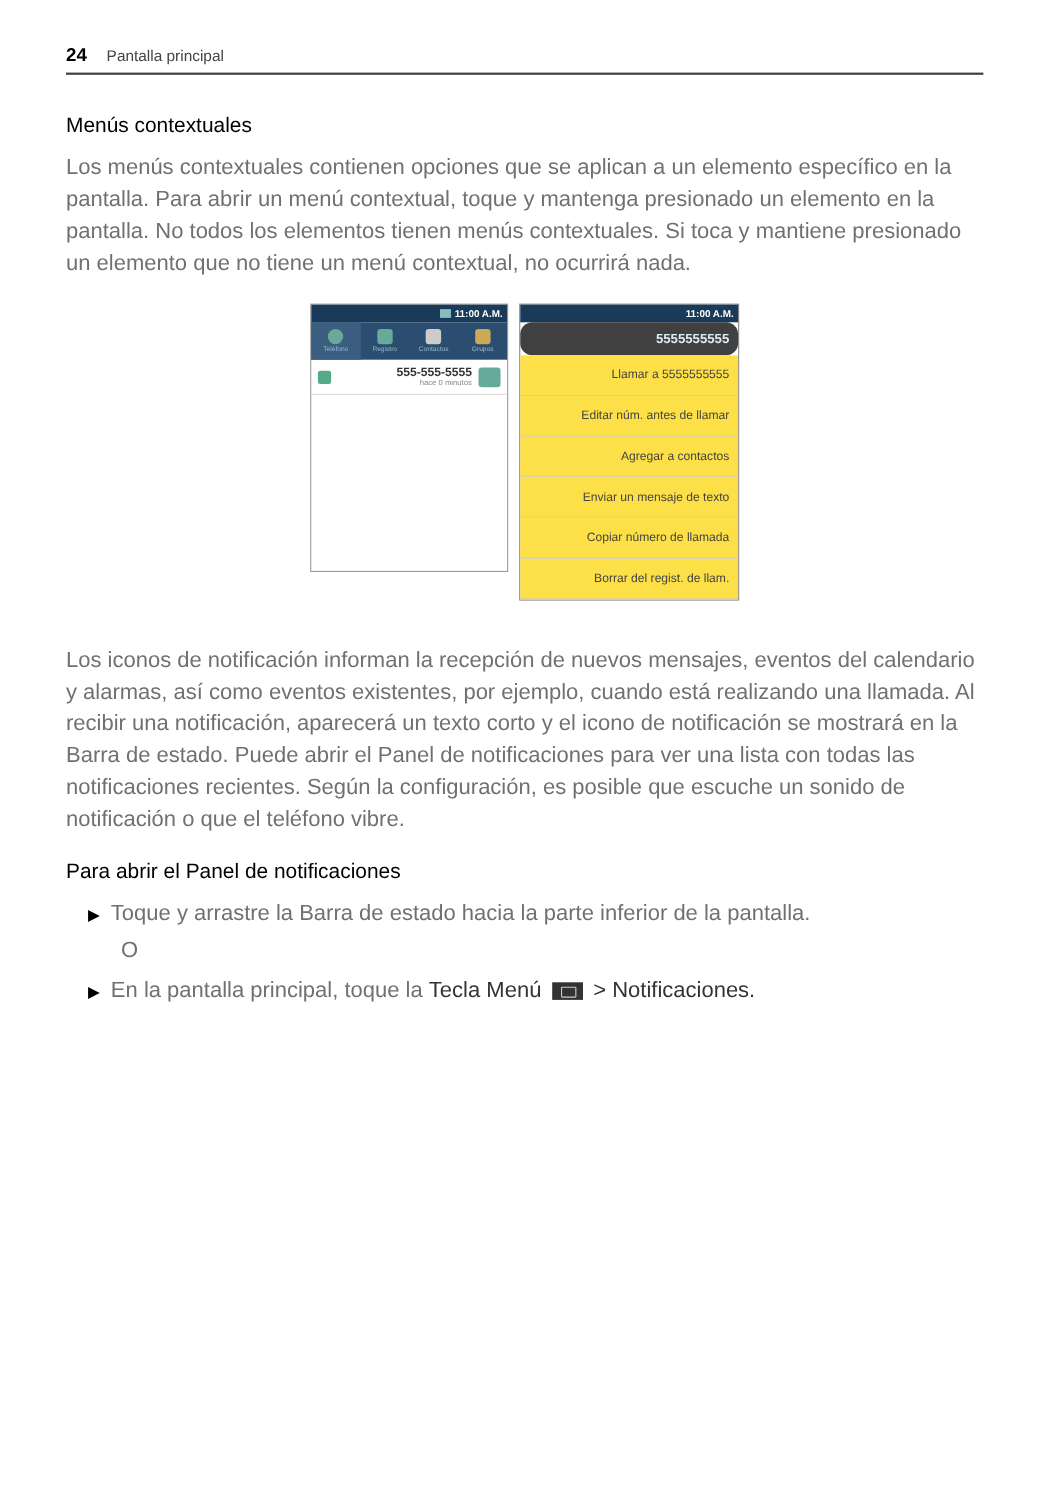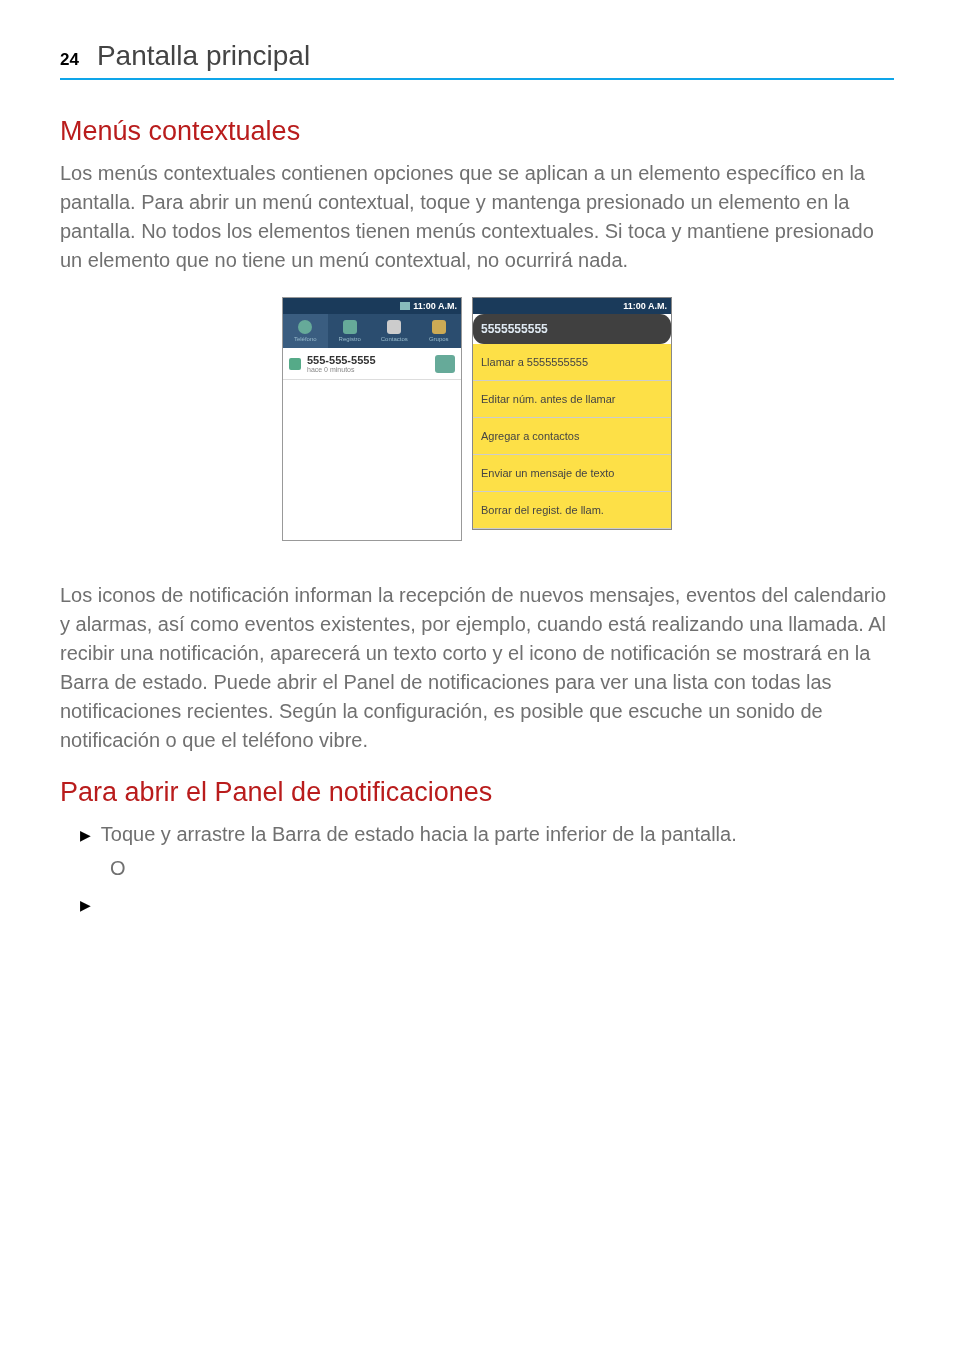--- a/index.html
+++ b/index.html
@@ -10,51 +10,52 @@
     background: #fff;
     color: #6b6b6b;
     width: 954px;
   }
   .page {
     padding: 40px 60px 50px 60px;
   }
   .header-row {
     display: flex;
     align-items: baseline;
-    border-bottom: 2px solid #0ea5e9;
+    border-bottom: 2px solid #404040;
     padding-bottom: 6px;
     margin-bottom: 36px;
   }
   .page-num {
     font-weight: bold;
     font-size: 17px;
     color: #000;
     margin-right: 18px;
   }
   .page-title {
-    font-size: 28px;
+    font-size: 14px;
     color: #444;
   }
   .h3 {
-    color: #b91c1c;
-    font-size: 27px;
+    color: #000000;
+    font-size: 19px;
     margin-bottom: 12px;
   }
   .body {
     font-size: 20px;
     line-height: 1.45;
     color: #707070;
     margin-bottom: 22px;
   }
   .figure-row {
     display: flex;
     justify-content: center;
     align-items: flex-start;
     gap: 10px;
     margin: 20px 0 40px 0;
+    text-align: right;
   }
   .phone-screen {
     width: 180px;
     border: 1px solid #999;
     background: #fff;
     font-size: 10px;
   }
   .status-bar {
     background: #1a3a5a;
     color: #fff;
@@ -263,29 +264,34 @@
     <div class="context-menu">
       <div class="ctx-status">
         <span class="sig"></span>
         <span>11:00 A.M.</span>
       </div>
       <div class="ctx-title">5555555555</div>
       <div class="ctx-item">Llamar a 5555555555</div>
       <div class="ctx-item">Editar núm. antes de llamar</div>
       <div class="ctx-item">Agregar a contactos</div>
       <div class="ctx-item">Enviar un mensaje de texto</div>
+      <div class="ctx-item">Copiar número de llamada</div>
       <div class="ctx-item">Borrar del regist. de llam.</div>
     </div>
   </div>
 
   <div class="body">Los iconos de notificación informan la recepción de nuevos mensajes, eventos del calendario y alarmas, así como eventos existentes, por ejemplo, cuando está realizando una llamada. Al recibir una notificación, aparecerá un texto corto y el icono de notificación se mostrará en la Barra de estado. Puede abrir el Panel de notificaciones para ver una lista con todas las notificaciones recientes. Según la configuración, es posible que escuche un sonido de notificación o que el teléfono vibre.</div>
 
   <div class="h3">Para abrir el Panel de notificaciones</div>
 
   <div class="bullet-row">
     <span class="bullet-mark">▶</span>
     <span>Toque y arrastre la Barra de estado hacia la parte inferior de la pantalla.</span>
   </div>
   <div class="o-text">O</div>
   <div class="bullet-row">
     <span class="bullet-mark">▶</span>
+    <span>
+      <span>En la pantalla principal, toque la </span><span class="bold">Tecla Menú</span>
+      <span class="menu-key"></span><span class="bold"> &gt; </span><span class="bold">Notificaciones.</span>
+    </span>
   </div>
 </div>
 
 </body></html>

